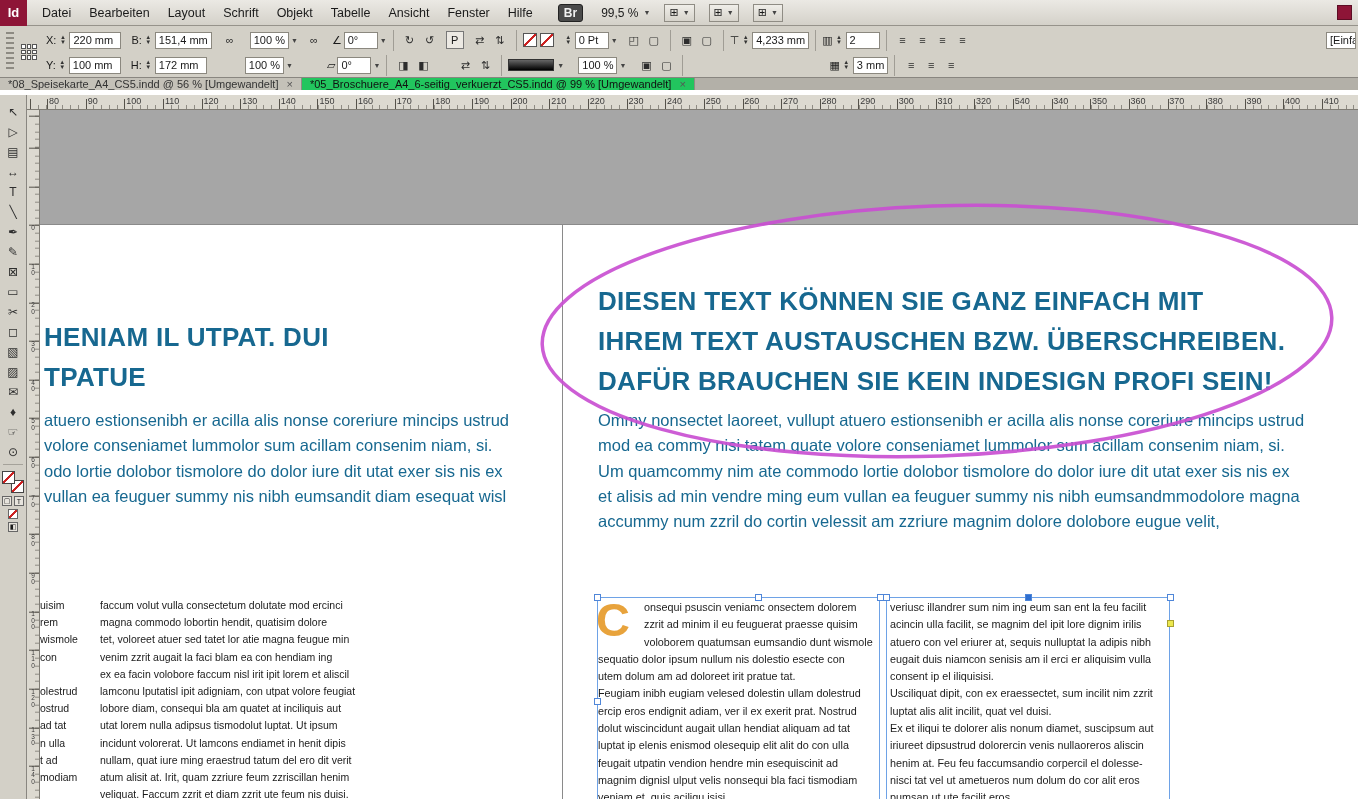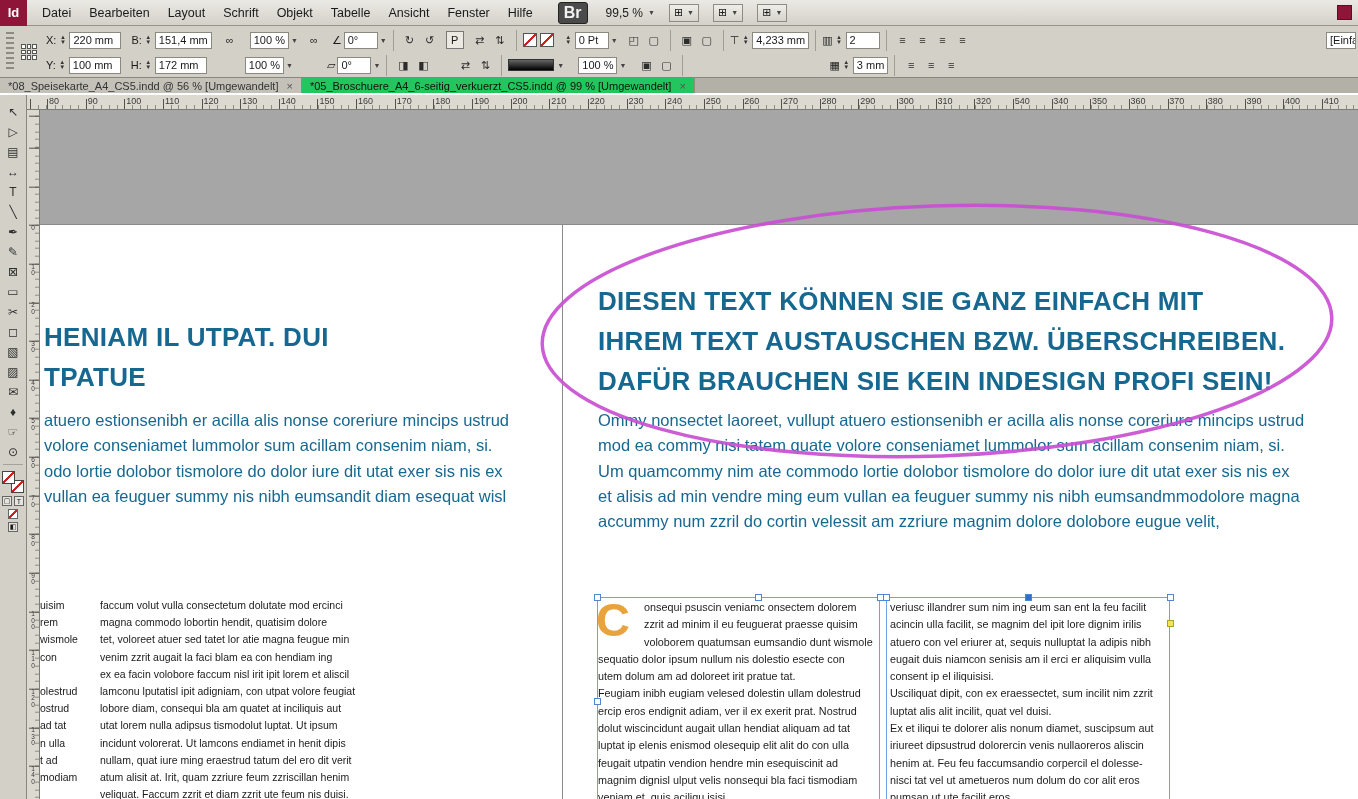--- a/index.html
+++ b/index.html
@@ -8,21 +8,21 @@
 
   
   .menubar { position:absolute; top:0; left:0; width:100%; height:26px;
     background:linear-gradient(#ebe9e4,#d4d1c9); border-bottom:1px solid #96938b;
     display:flex; align-items:center; z-index:50; }
   .logo { width:27px; height:26px; background:#8e1537; color:#fff; font-weight:bold;
     display:flex; align-items:center; justify-content:center; font-size:13px; flex:none; }
   .menus { display:flex; align-items:center; margin-left:6px; }
   .menu-item { padding:0 9px; font-size:12.5px; cursor:default; }
   .br-badge { margin-left:16px; background:#4a4a4a; color:#f2f2f2; border:1px solid #222;
-    border-radius:3px; padding:1px 5px; font-size:16px; font-weight:bold; }
+    border-radius:3px; padding:1px 5px; font-size:12px; font-weight:bold; }
   .zoom-sel { margin-left:18px; display:flex; align-items:center; gap:5px; font-size:12px; }
   .dd { font-size:7px; color:#444; }
   .wsbtn { margin-left:14px; border:1px solid #8f8c84; background:linear-gradient(#f0eee9,#d6d3cb);
     padding:0 4px; height:18px; font-size:11px; display:flex; gap:4px; align-items:center; }
   .win-icon { position:absolute; right:6px; top:5px; width:15px; height:15px; background:#8e1537; border:1px solid #5d0d24; }
 
   
   .controlbar { position:absolute; top:26px; left:0; width:100%; height:52px;
     background:#d3d0c7; border-bottom:1px solid #898680; z-index:49; }
   .ref-proxy { position:absolute; left:21px; top:18px; width:16px; height:16px;
@@ -46,21 +46,21 @@
     justify-content:center; font-size:11px; background:#ece9e3; flex:none; }
   .none-sw { width:14px; height:14px; border:1px solid #555; flex:none;
     background:linear-gradient(135deg, #fff 43%, #cc2222 43%, #cc2222 55%, #fff 55%); }
   .black-swatch { width:46px; height:12px; background:linear-gradient(#666,#000);
     border:1px solid #333; flex:none; }
   .stroke-style-box { margin-left:auto; border:1px solid #8b887f; background:#fff; height:17px;
     padding:1px 3px; font-size:11px; max-width:30px; overflow:hidden; white-space:nowrap; flex:none; }
 
   
   .tabsbar { position:absolute; top:78px; left:0; width:100%; height:17px;
-    background:#b3b0a8; border-bottom:2px solid #ffffff; display:flex; z-index:48; }
+    background:#b3b0a8; border-bottom:5px solid #ffffff; display:flex; z-index:48; }
   .tab { display:flex; align-items:center; gap:8px; padding:0 8px; font-size:11px;
     border-right:1px solid #8f8c84; white-space:nowrap; }
   .tab.inactive { background:#c4c1b8; color:#333; }
   .tab.active { background:#22c55e; color:#111; }
   .tabx { font-size:11px; color:#555; }
 
   
   .hruler { position:absolute; top:95px; left:27px; right:0; height:15px;
     background:#dcd9d0; border-bottom:1px solid #7f7c74; overflow:hidden; z-index:40; }
   .hruler .ticks { position:absolute; inset:0;

